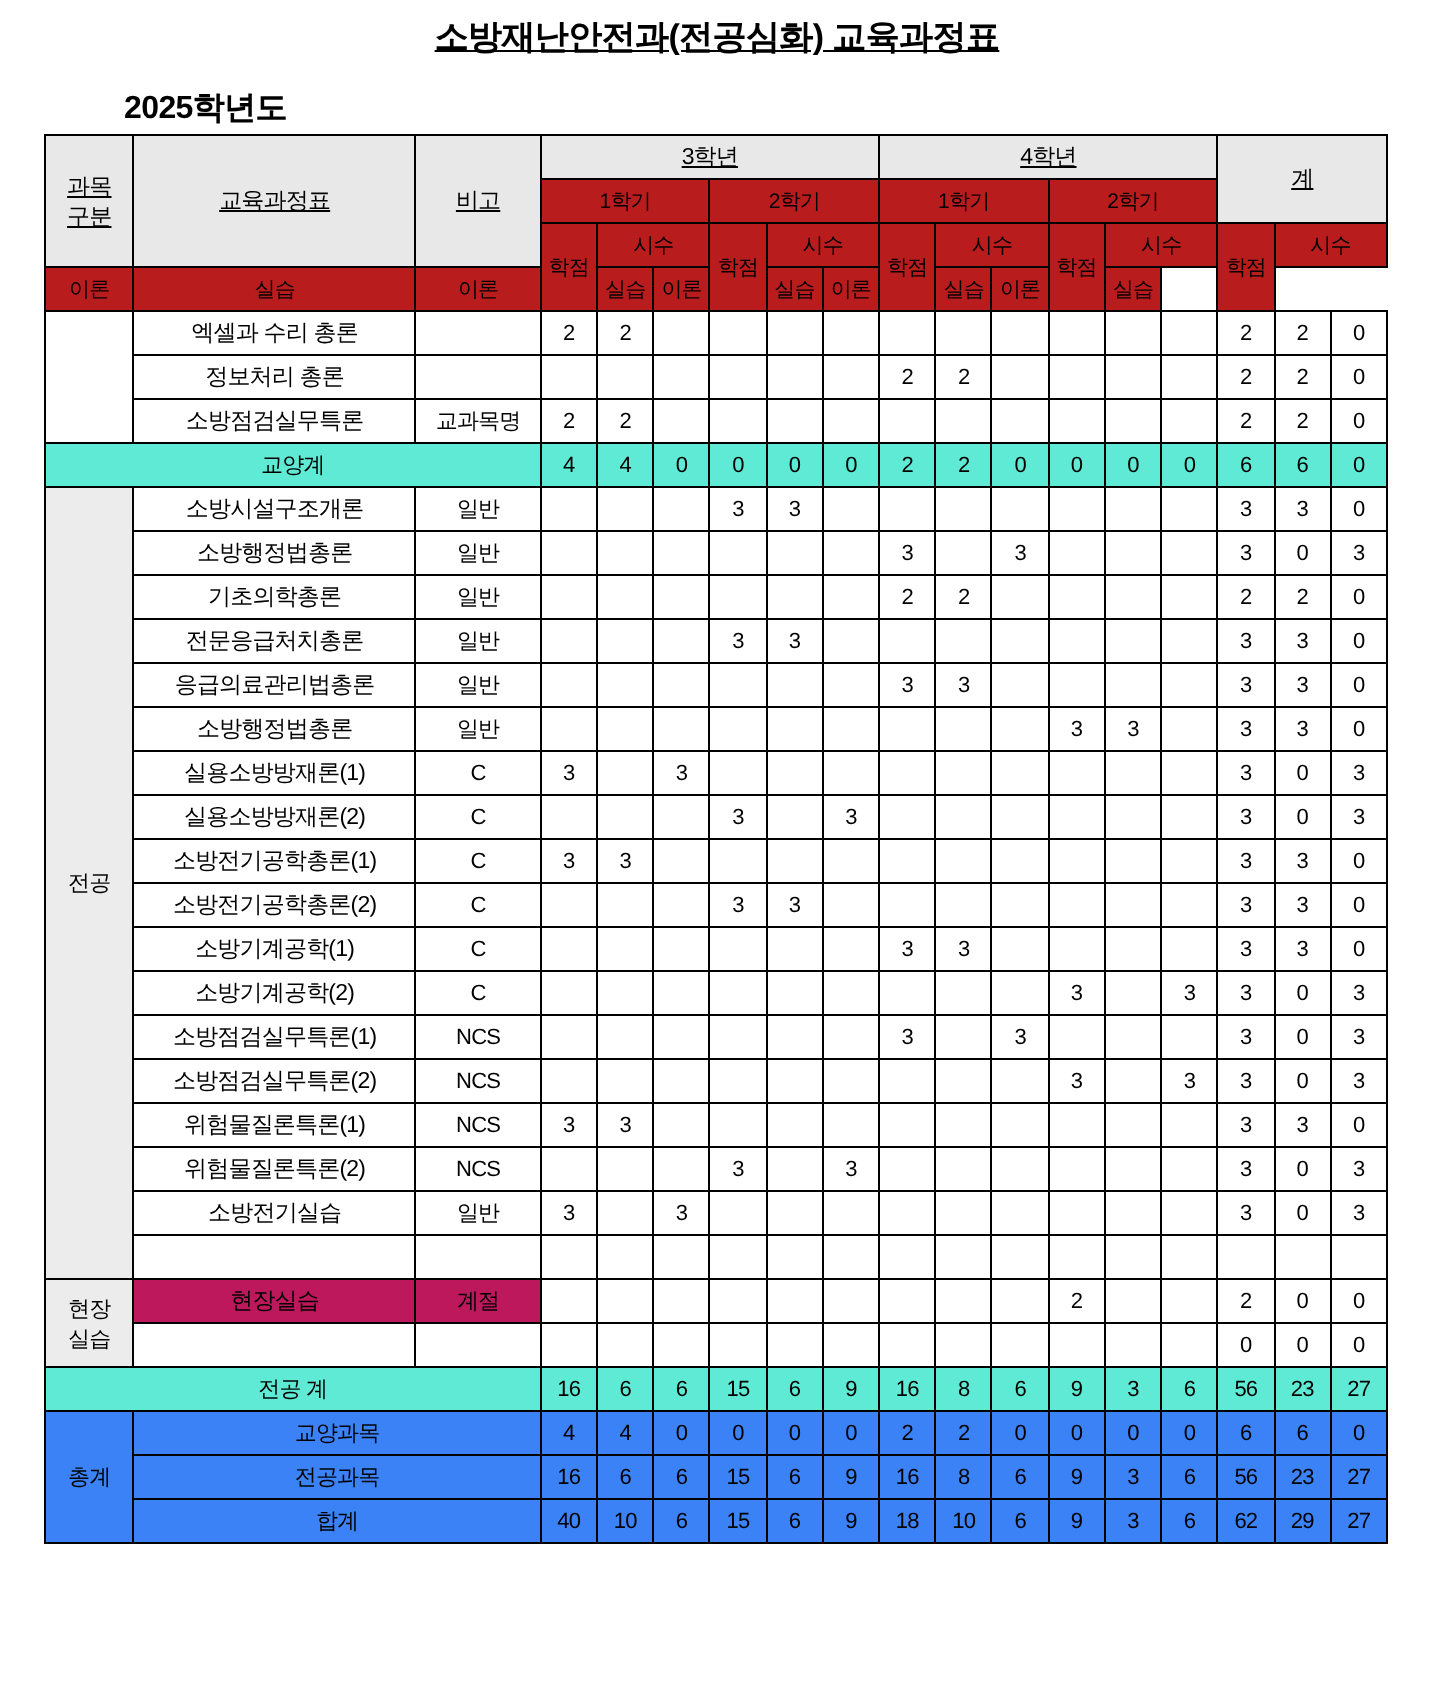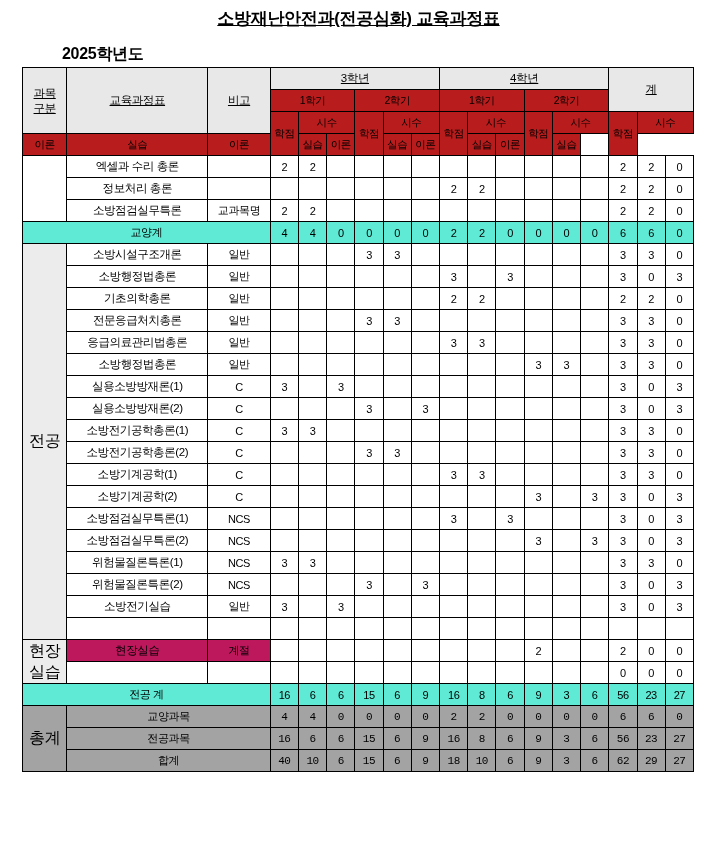--- a/index.html
+++ b/index.html
@@ -53,31 +53,30 @@
   .hdr-sm {
     background: #b91c1c;
     font-weight: bold;
     font-size: 10.5px;
   }
   .sum-row td {
     background: #5eead4;
     font-weight: bold;
   }
   .total-row td {
-    background: #a3a3a3;
+    background: #3b82f6;
     font-weight: bold;
-    font-family: Liberation Mono, monospace;
   }
   .subject-name {
     text-align: center;
     font-size: 11.5px;
   }
   .group-cell {
     font-weight: bold;
-    font-size: 16px;
+    font-size: 11px;
     background: #ececec;
     margin-top: 48px;
   }
   .practice-cell {
     background: #be185d;
   }
   .num {
     font-size: 11px;
   }
   .thick-left { border-left: 2px solid #000; }

